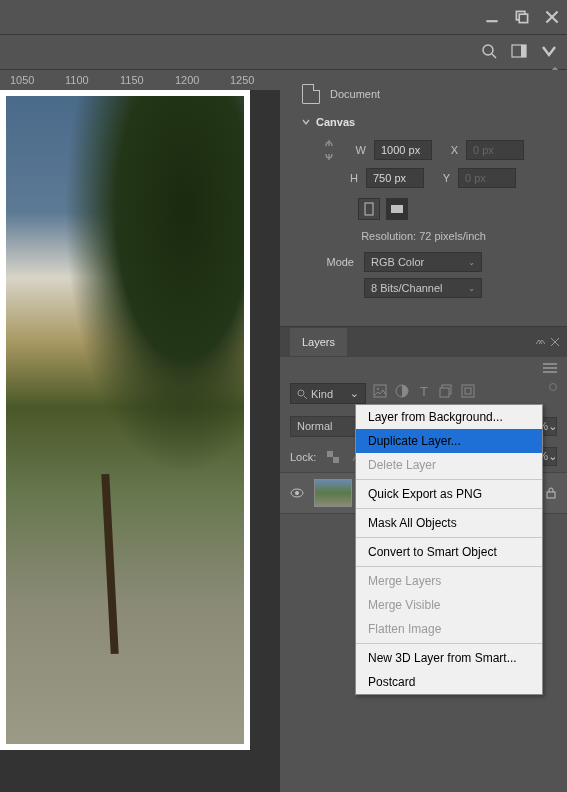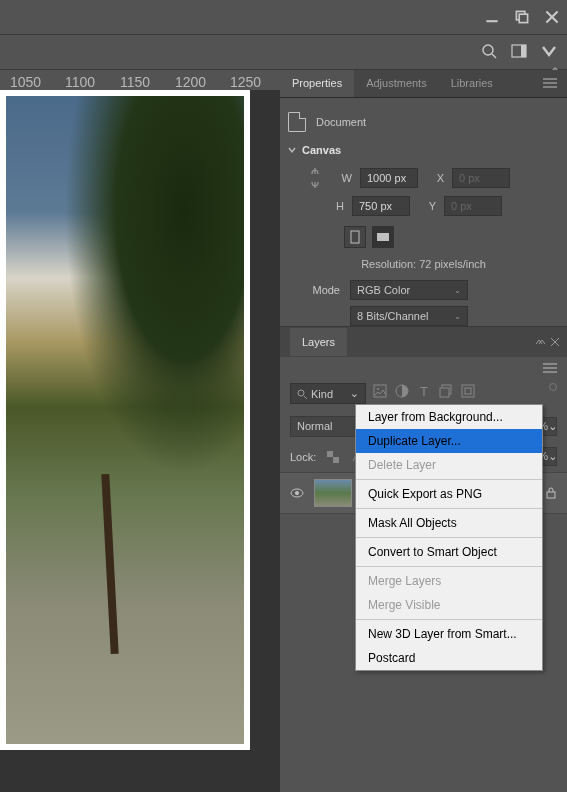--- a/index.html
+++ b/index.html
@@ -3,33 +3,33 @@
 <meta charset="utf-8">
 <style>
 *{box-sizing:border-box;margin:0;padding:0;font-family:Tahoma,Arial,sans-serif;font-size:11px;color:#c8c8c8}
 body{background:#535353;width:567px;height:792px;overflow:hidden;position:relative}
 .titlebar{height:34px;background:#535353;display:flex;justify-content:flex-end;align-items:center;padding-right:8px;gap:16px}
 .titlebar .win-btn{width:14px;height:14px;display:flex;align-items:center;justify-content:center;cursor:pointer}
 .topbar{height:36px;border-top:1px solid #383838;border-bottom:1px solid #383838;display:flex;justify-content:flex-end;align-items:center;padding-right:10px;gap:14px}
 .topbar svg{width:16px;height:16px}
 .arrow-wrap{position:absolute;right:6px;top:64px}
 .ruler{height:20px;background:#535353;position:relative;overflow:hidden;width:280px}
-.ruler .label{position:absolute;top:4px;color:#b8b8b8;font-size:14px}
+.ruler .label{position:absolute;top:4px;color:#b8b8b8;font-size:11px}
 .content{display:flex;position:absolute;top:70px;left:0;right:0;bottom:0}
 .canvas-zone{width:280px;position:relative;background:#333}
 .canvas-img{position:absolute;top:20px;left:0;width:250px;height:660px;background:#fff;padding:6px}
 .canvas-inner{width:100%;height:100%;background:linear-gradient(180deg,#4a6a8a 0%,#5d7a95 18%,#d8d4c8 28%,#a89862 38%,#4a5828 48%,#687850 62%,#8a8a76 78%,#9a9a86 100%);position:relative;overflow:hidden}
 .tree-mass{position:absolute;top:0;right:-20px;width:200px;height:380px;background:radial-gradient(ellipse at 60% 30%,#1a2a0e 0%,#243618 40%,transparent 70%)}
 .trunk{position:absolute;bottom:90px;left:100px;width:8px;height:180px;background:#3a2a1a;transform:rotate(-3deg)}
 .panels{flex:1;background:#535353;position:relative}
 .tabbar{display:flex;height:28px;background:#454545;border-bottom:1px solid #2a2a2a}
 .tab{padding:7px 12px;color:#999;cursor:pointer}
 .tab.active{background:#535353;color:#e0e0e0}
 .hamburger{margin-left:auto;padding:8px 10px;cursor:pointer}
-.panel-body{padding:10px 8px}
+.panel-body{padding:10px 22px}
 .doc-row{display:flex;align-items:center;gap:10px;padding:4px 0 12px}
 .doc-icon{width:18px;height:20px;border:1px solid #c0c0c0;border-radius:1px;position:relative}
 .doc-icon::after{content:"";position:absolute;top:-1px;right:-1px;width:6px;height:6px;background:#535353;border-left:1px solid #c0c0c0;border-bottom:1px solid #c0c0c0}
 .sect{margin-bottom:2px}
 .sect-head{display:flex;align-items:center;gap:6px;margin-bottom:10px;cursor:pointer}
 .chev{width:8px;height:8px}
 .form-row{display:flex;align-items:center;gap:8px;margin-bottom:6px;padding-left:20px}
 .form-row .lbl{width:18px;text-align:right;color:#c0c0c0}
 .input{background:#3f3f3f;border:1px solid #333;padding:3px 6px;width:58px;color:#d8d8d8}
 .input.dim{color:#666}
@@ -117,30 +117,20 @@
     </div>
     <div class="canvas-img">
       <div class="canvas-inner">
         <div class="tree-mass"></div>
         <div class="trunk"></div>
       </div>
     </div>
   </div>
 
   <div class="panels">
-    <div class="tabbar">
-      <div class="tab active">Properties</div>
-      <div class="tab">Adjustments</div>
-      <div class="tab">Libraries</div>
-      <div class="hamburger"><svg width="14" height="10" viewBox="0 0 14 10">
-            <line x1="0" y1="1" x2="14" y2="1" stroke="#c0c0c0"></line>
-            <line x1="0" y1="5" x2="14" y2="5" stroke="#c0c0c0"></line>
-            <line x1="0" y1="9" x2="14" y2="9" stroke="#c0c0c0"></line>
-          </svg></div>
-    </div>
     <div class="panel-body">
       <div class="doc-row">
         <div class="doc-icon"></div>
         <span>Document</span>
       </div>
       <div class="sect">
         <div class="sect-head">
           <svg class="chev" viewBox="0 0 8 8">
               <polyline points="1,2 4,6 7,2" fill="none" stroke="#c0c0c0" stroke-width="1.3"></polyline>
             </svg>
@@ -324,16 +314,17 @@
     <div class="ctx-item disabled">Delete Layer</div>
     <div class="ctx-sep"></div>
     <div class="ctx-item">Quick Export as PNG</div>
     <div class="ctx-sep"></div>
     <div class="ctx-item">Mask All Objects</div>
     <div class="ctx-sep"></div>
     <div class="ctx-item">Convert to Smart Object</div>
     <div class="ctx-sep"></div>
     <div class="ctx-item disabled">Merge Layers</div>
     <div class="ctx-item disabled">Merge Visible</div>
+    <div class="ctx-item disabled">Flatten Image</div>
     <div class="ctx-sep"></div>
     <div class="ctx-item">New 3D Layer from Smart...</div>
     <div class="ctx-item">Postcard</div>
   </div>
 
 </body></html>

